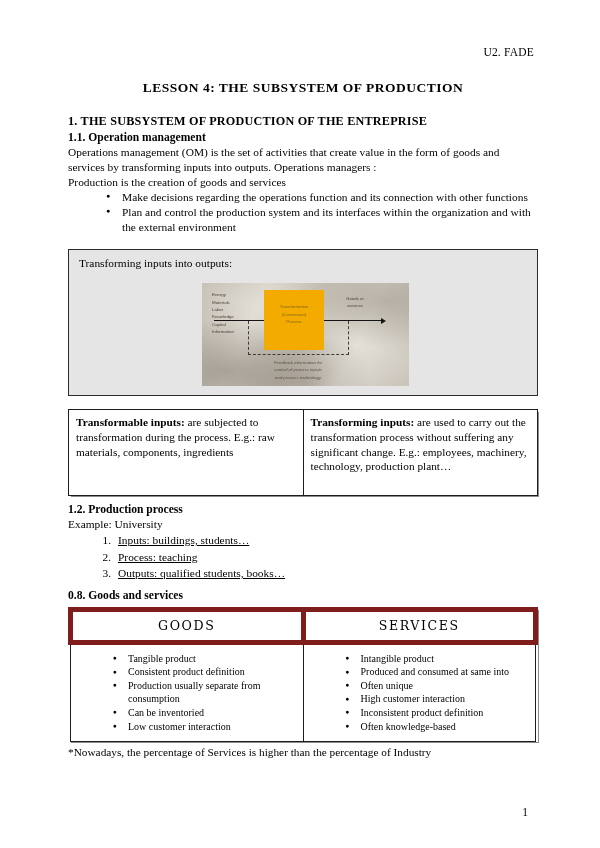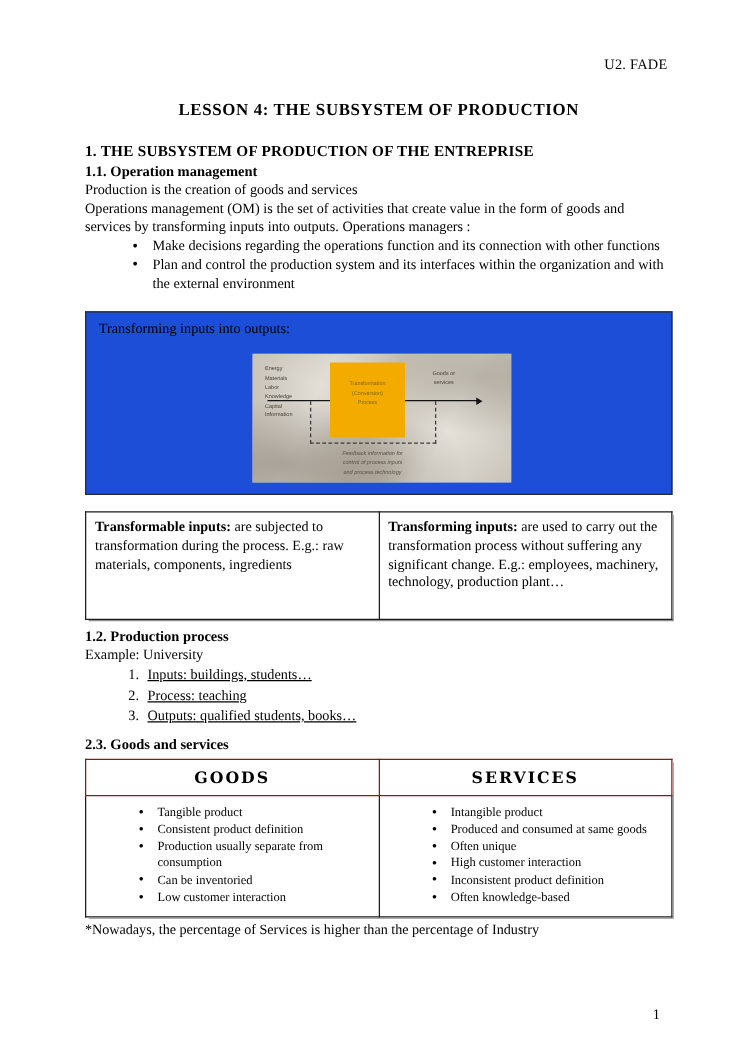--- a/index.html
+++ b/index.html
@@ -88,21 +88,21 @@
   }
   ol.numbered li { padding-left: 4px; text-decoration: underline; }
 
   
   .figure-box {
     margin: 14px 0 0 0;
     border: 1px solid #2b2b2b;
     height: 147px;
     box-sizing: border-box;
     position: relative;
-    background: #1d4ed8;
+    background: #e5e5e5;
   }
   .figure-caption {
     font-size: 11.4px;
     padding: 7px 0 0 10px;
   }
   .diagram-img {
     position: absolute;
     left: 133px;
     top: 33px;
     width: 207px;
@@ -238,22 +238,22 @@
   .def-table b { font-weight: bold; }
 
   
   .gs-table {
     margin: 5px 0 0 0;
     width: 100%;
     border-collapse: collapse;
     box-shadow: 2px 2px 0 -1px #8d8d8d;
   }
   .gs-table th {
-    border: 1px solid #7f1d1d;
-    font-weight: bold;
+    border: 5px solid #7f1d1d;
+    font-weight: normal;
     font-size: 12.6px;
     letter-spacing: 1.6px;
     padding: 6px 0 7px 0;
     width: 50%;
     text-align: center;
     font-family: "DejaVu Serif", "Liberation Serif", serif;
   }
   .gs-table td {
     border: 1px solid #1c1c1c;
     vertical-align: top;
@@ -299,22 +299,22 @@
 <div class="page">
 
   <div class="doc-header">U2. FADE</div>
 
   <div class="doc-title">LESSON 4: THE SUBSYSTEM OF PRODUCTION</div>
 
   <h2 class="sec">1. THE SUBSYSTEM OF PRODUCTION OF THE ENTREPRISE</h2>
 
   <h3 class="sub">1.1. Operation management</h3>
 
+  <p class="body">Operations management (OM) is the set of activities that create value in the form of goods and services by transforming inputs into outputs. Operations managers :</p>
   <p class="body">Production is the creation of goods and services</p>
-  <p class="body">Operations management (OM) is the set of activities that create value in the form of goods and services by transforming inputs into outputs. Operations managers :</p>
 
   <ul class="bullets">
     <li>Make decisions regarding the operations function and its connection with other functions</li>
     <li>Plan and control the production system and its interfaces within the organization and with the external environment</li>
   </ul>
 
   <div class="figure-box">
     <div class="figure-caption">Transforming inputs into outputs:</div>
 
     <div class="diagram-img">
@@ -358,42 +358,42 @@
   <h3 class="sub">1.2. Production process</h3>
   <p class="body">Example: University</p>
   <ol class="numbered">
     <li>Inputs: buildings, students…</li>
     <li>Process: teaching</li>
     <li>Outputs: qualified students, books…</li>
   </ol>
 
   <div class="spacer-sm"></div>
 
-  <h3 class="sub">2.3. Goods and services</h3>
+  <h3 class="sub">0.8. Goods and services</h3>
 
   <table class="gs-table">
     <tbody>
         <tr>
       <th>GOODS</th>
       <th>SERVICES</th>
     </tr>
     <tr>
       <td>
         <ul>
           <li>Tangible product</li>
           <li>Consistent product definition</li>
           <li>Production usually separate from consumption</li>
           <li>Can be inventoried</li>
           <li>Low customer interaction</li>
         </ul>
       </td>
       <td>
         <ul>
           <li>Intangible product</li>
-          <li>Produced and consumed at same goods</li>
+          <li>Produced and consumed at same into</li>
           <li>Often unique</li>
           <li>High customer interaction</li>
           <li>Inconsistent product definition</li>
           <li>Often knowledge-based</li>
         </ul>
       </td>
     </tr>
   </tbody>
     </table>
 

